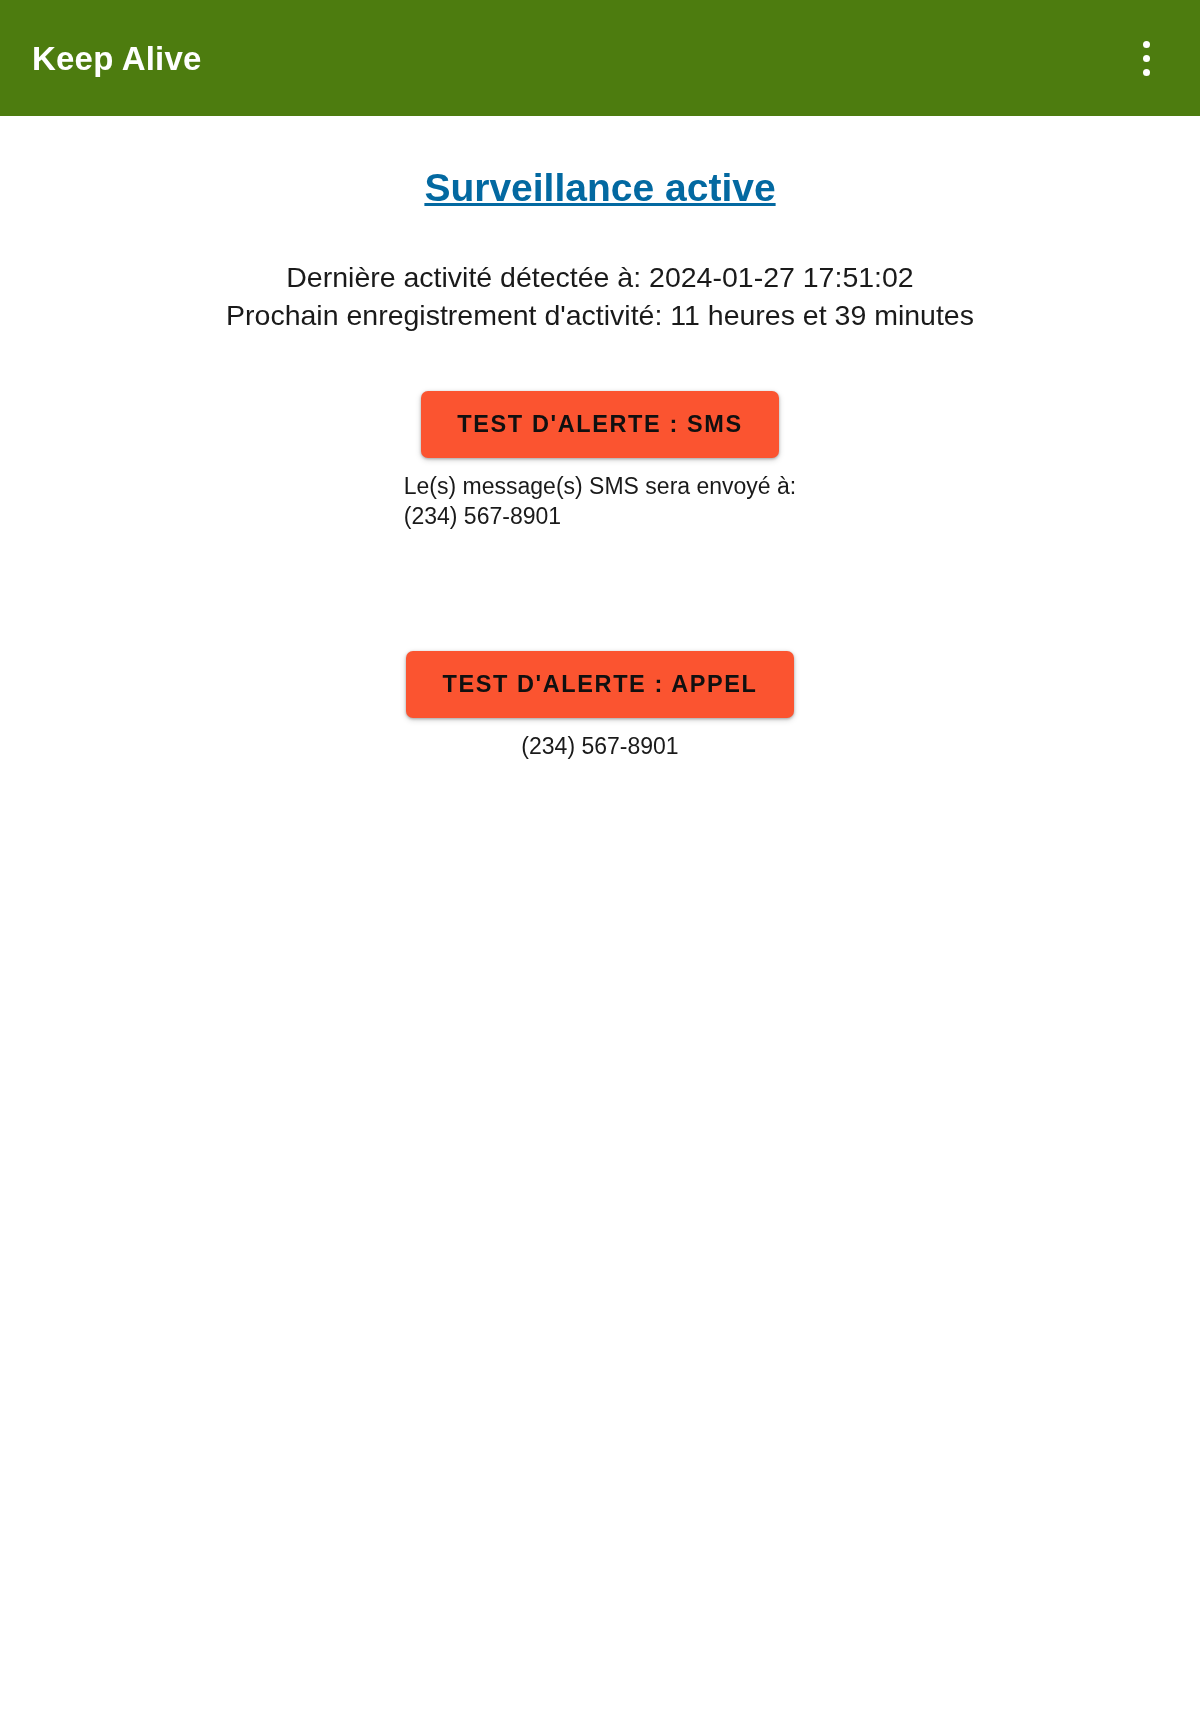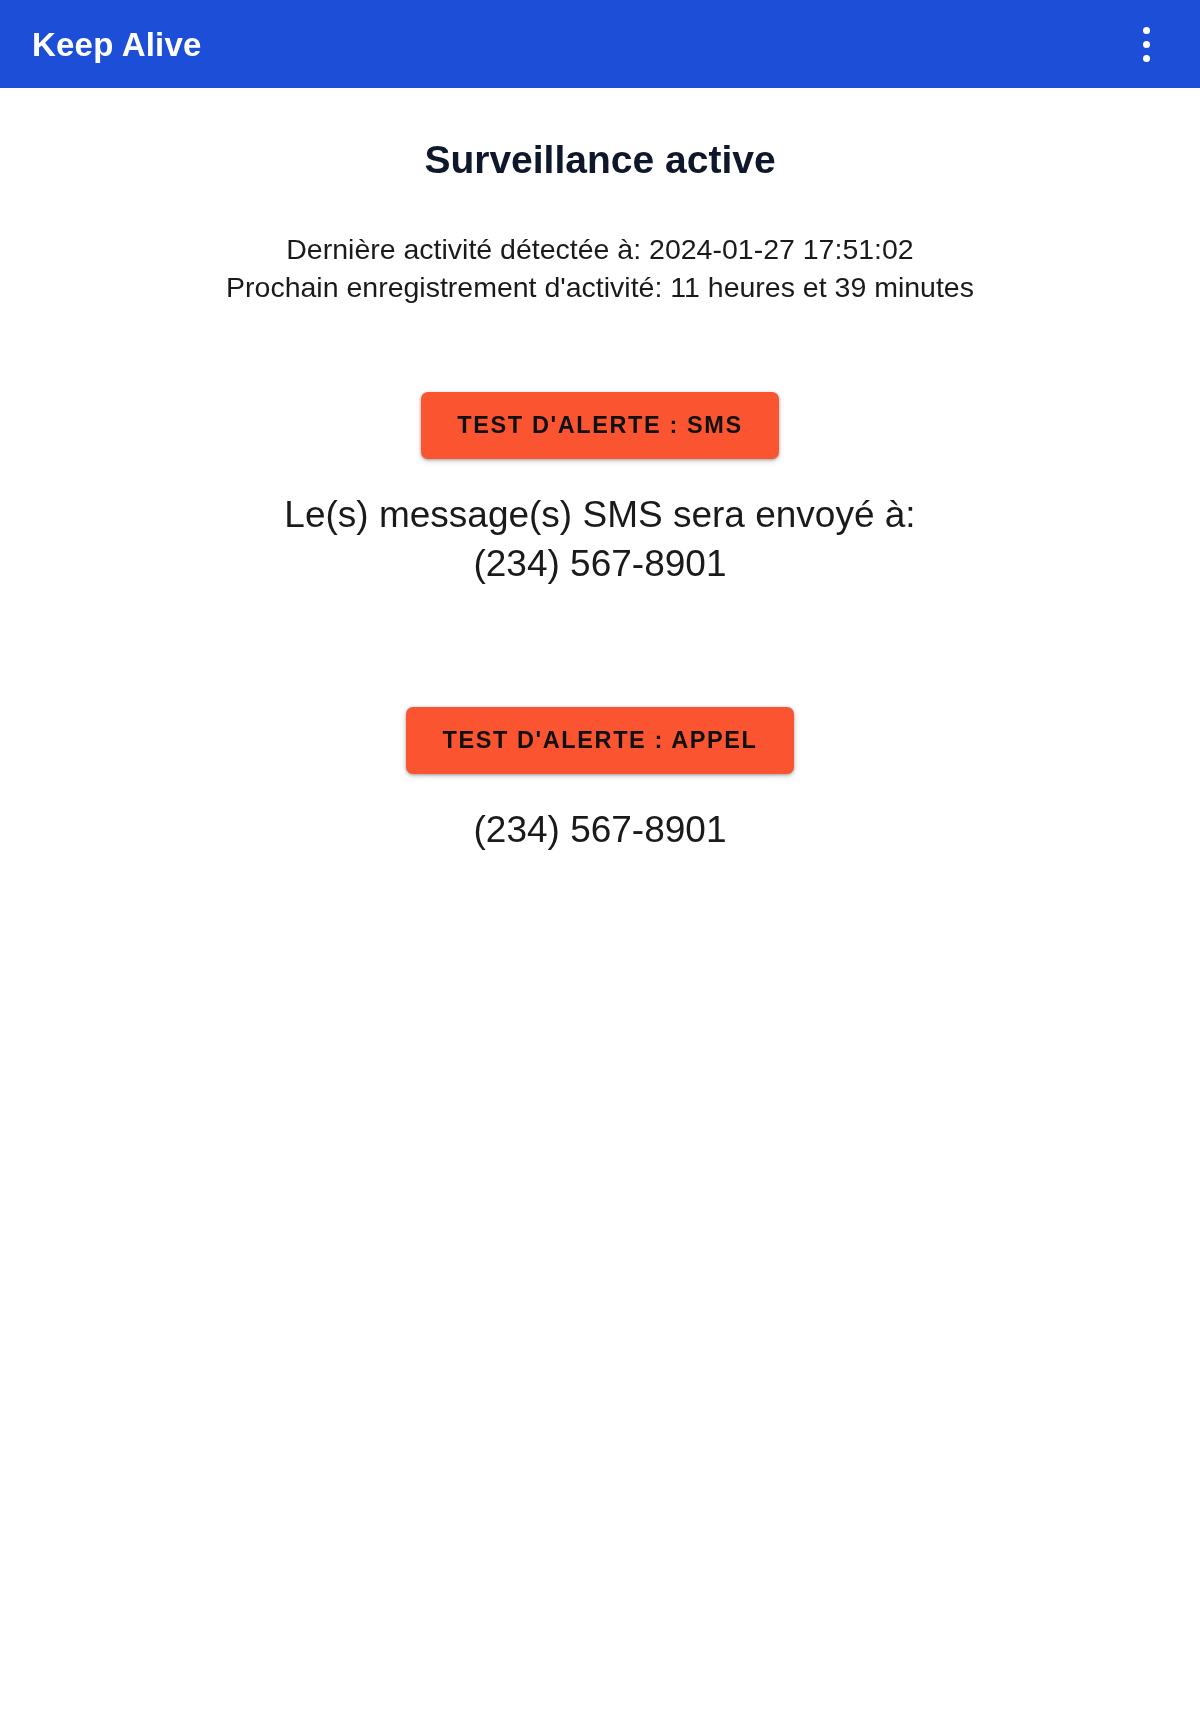--- a/index.html
+++ b/index.html
@@ -15,22 +15,22 @@
   .app {
     width: 1200px;
     min-height: 1709px;
     background: #ffffff;
     display: flex;
     flex-direction: column;
   }
 
   
   .appbar {
-    height: 88px;
-    background: #1d4ed8;
+    height: 116px;
+    background: #4d7c0f;
     display: flex;
     align-items: center;
     justify-content: space-between;
     padding: 0 26px 0 32px;
     flex: 0 0 auto;
   }
   .appbar-title {
     color: #ffffff;
     font-size: 33px;
     font-weight: bold;
@@ -58,26 +58,27 @@
   
   .content {
     flex: 1 1 auto;
     display: flex;
     flex-direction: column;
     align-items: center;
     padding-top: 48px;
   }
 
   .status-title {
-    color: #0f172a;
+    color: #0369a1;
     font-size: 39px;
     font-weight: bold;
     text-align: center;
     margin: 0;
     line-height: 1.25;
+    text-decoration: underline;
   }
 
   .info-block {
     margin-top: 46px;
     text-align: center;
     color: #1a1a1a;
     font-size: 28.5px;
     line-height: 1.33;
   }
   .info-block div { white-space: nowrap; }
@@ -89,28 +90,27 @@
     font-family: "Liberation Sans", sans-serif;
     font-size: 23.5px;
     font-weight: bold;
     letter-spacing: 1.6px;
     border-radius: 7px;
     padding: 20px 36px;
     cursor: pointer;
     box-shadow: 0 1px 3px rgba(0,0,0,0.28), 0 2px 6px rgba(0,0,0,0.16);
   }
 
-  .sms-btn-wrap { margin-top: 85px; border-radius: 32px; }
+  .sms-btn-wrap { margin-top: 56px; border-radius: 32px; }
   .call-btn-wrap { margin-top: 119px; text-decoration: underline; }
 
   .caption {
-    margin-top: 31px;
-    text-align: center;
+    margin-top: 13px;
     color: #1a1a1a;
-    font-size: 37px;
+    font-size: 23px;
     line-height: 1.33;
   }
   .caption div { white-space: nowrap; }
 </style>
 </head>
 <body>
 
 <div class="app">
 
   <div class="appbar">

